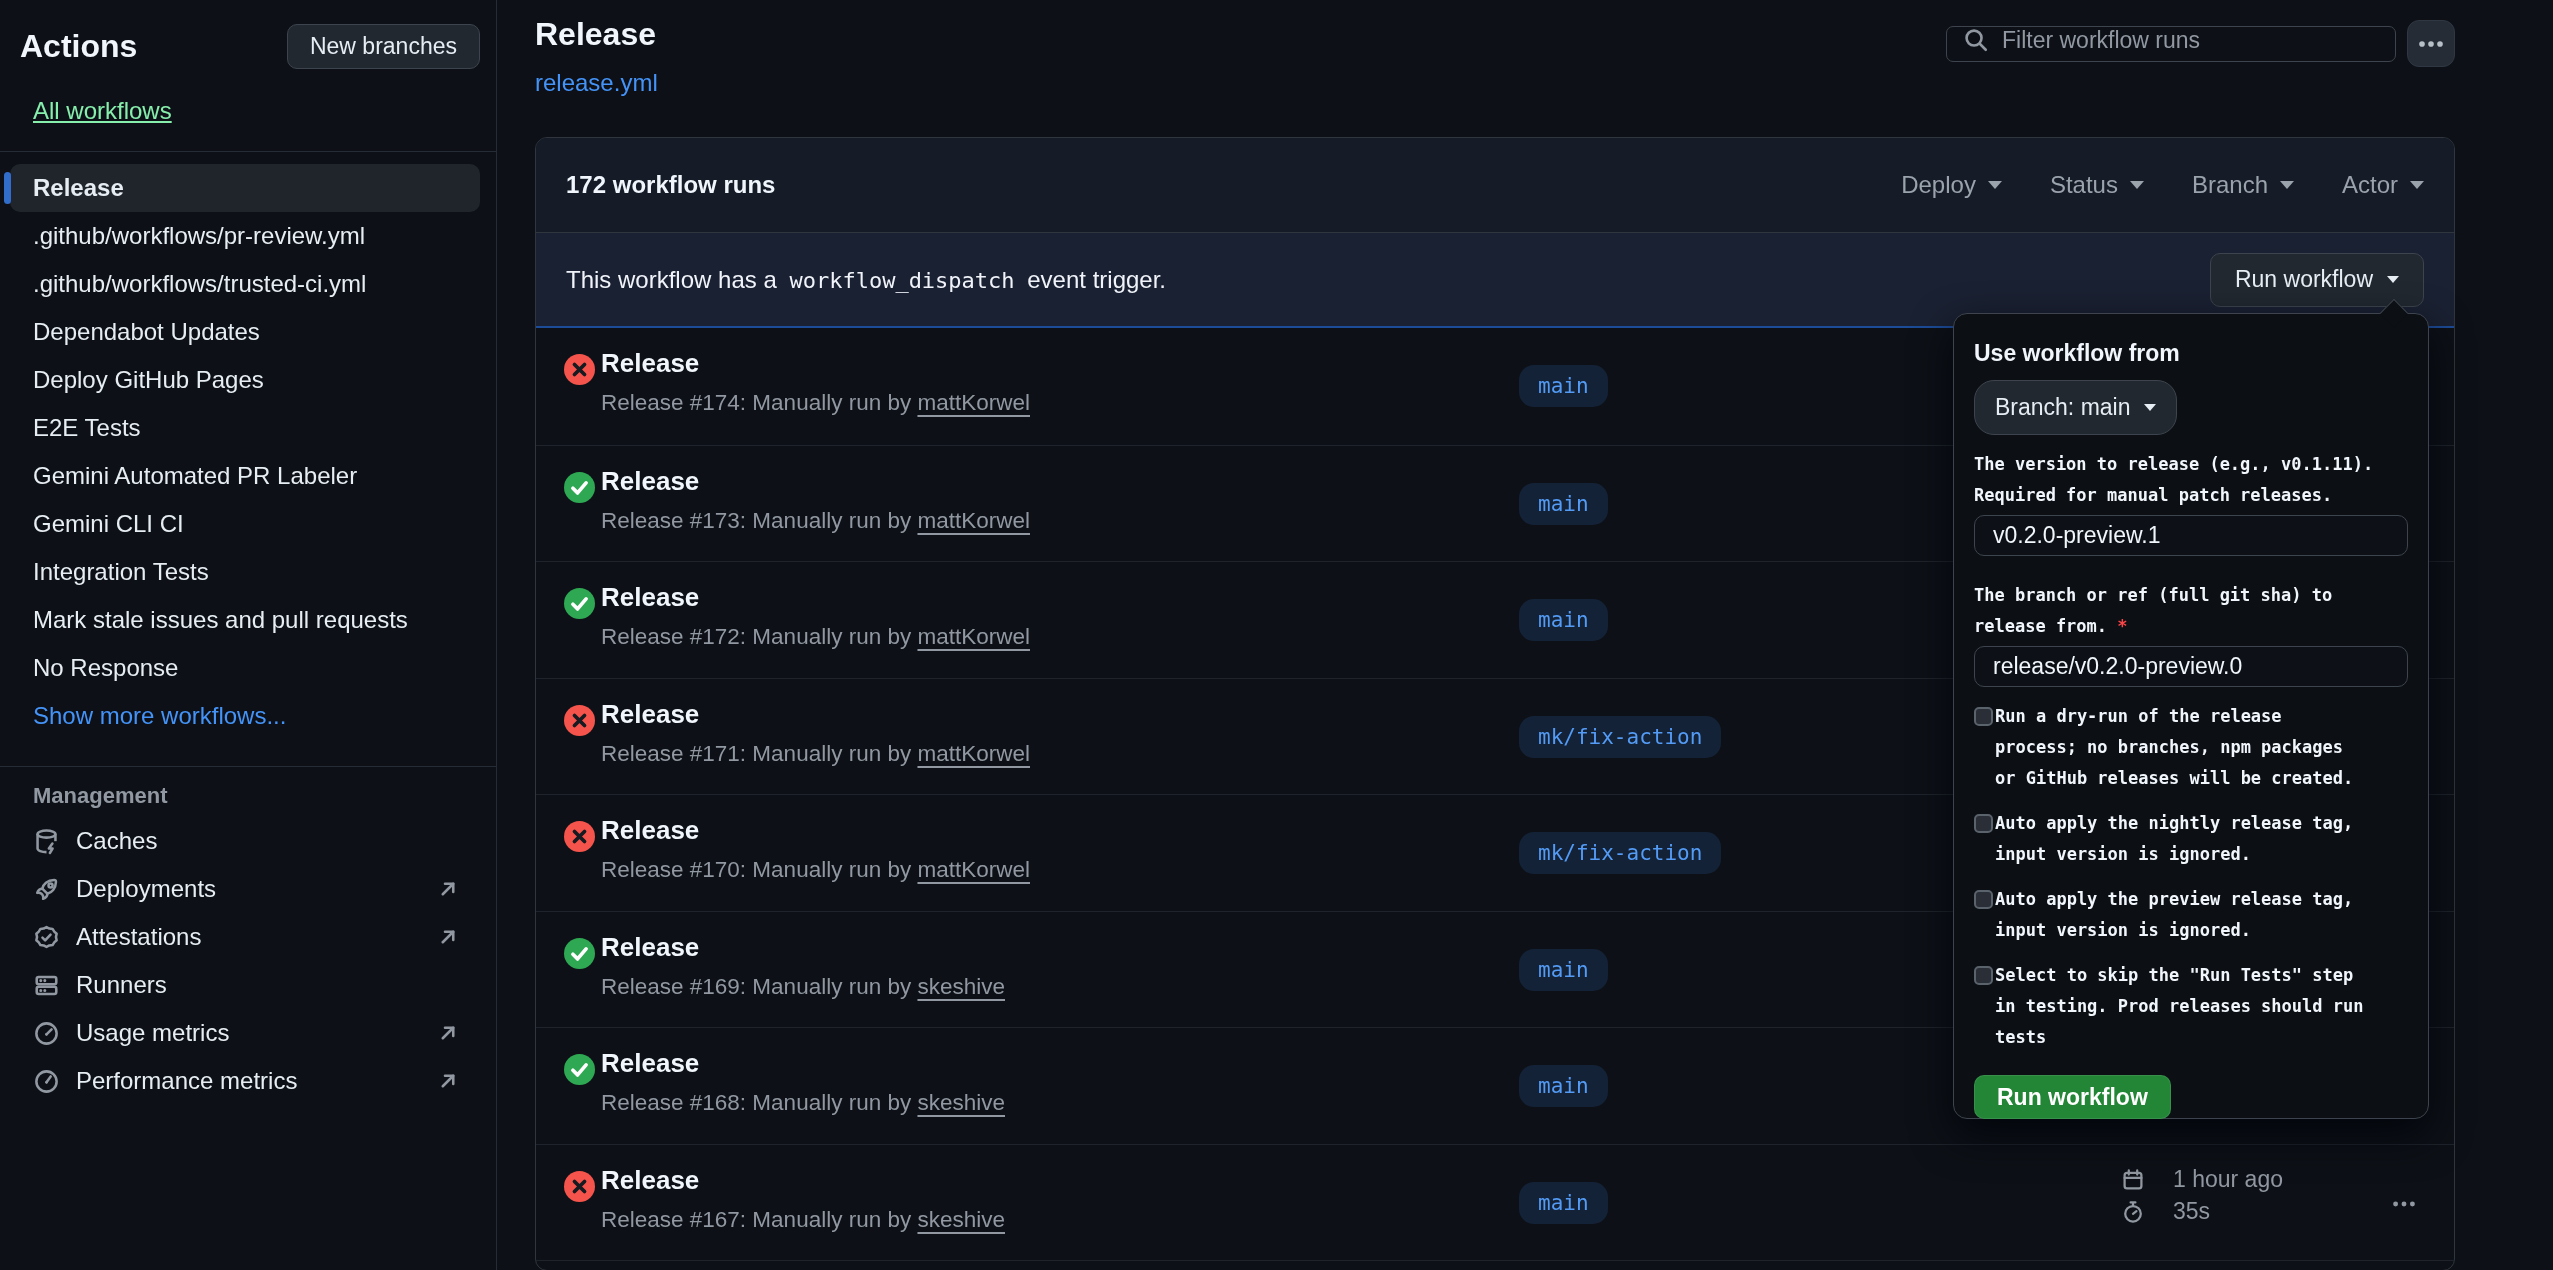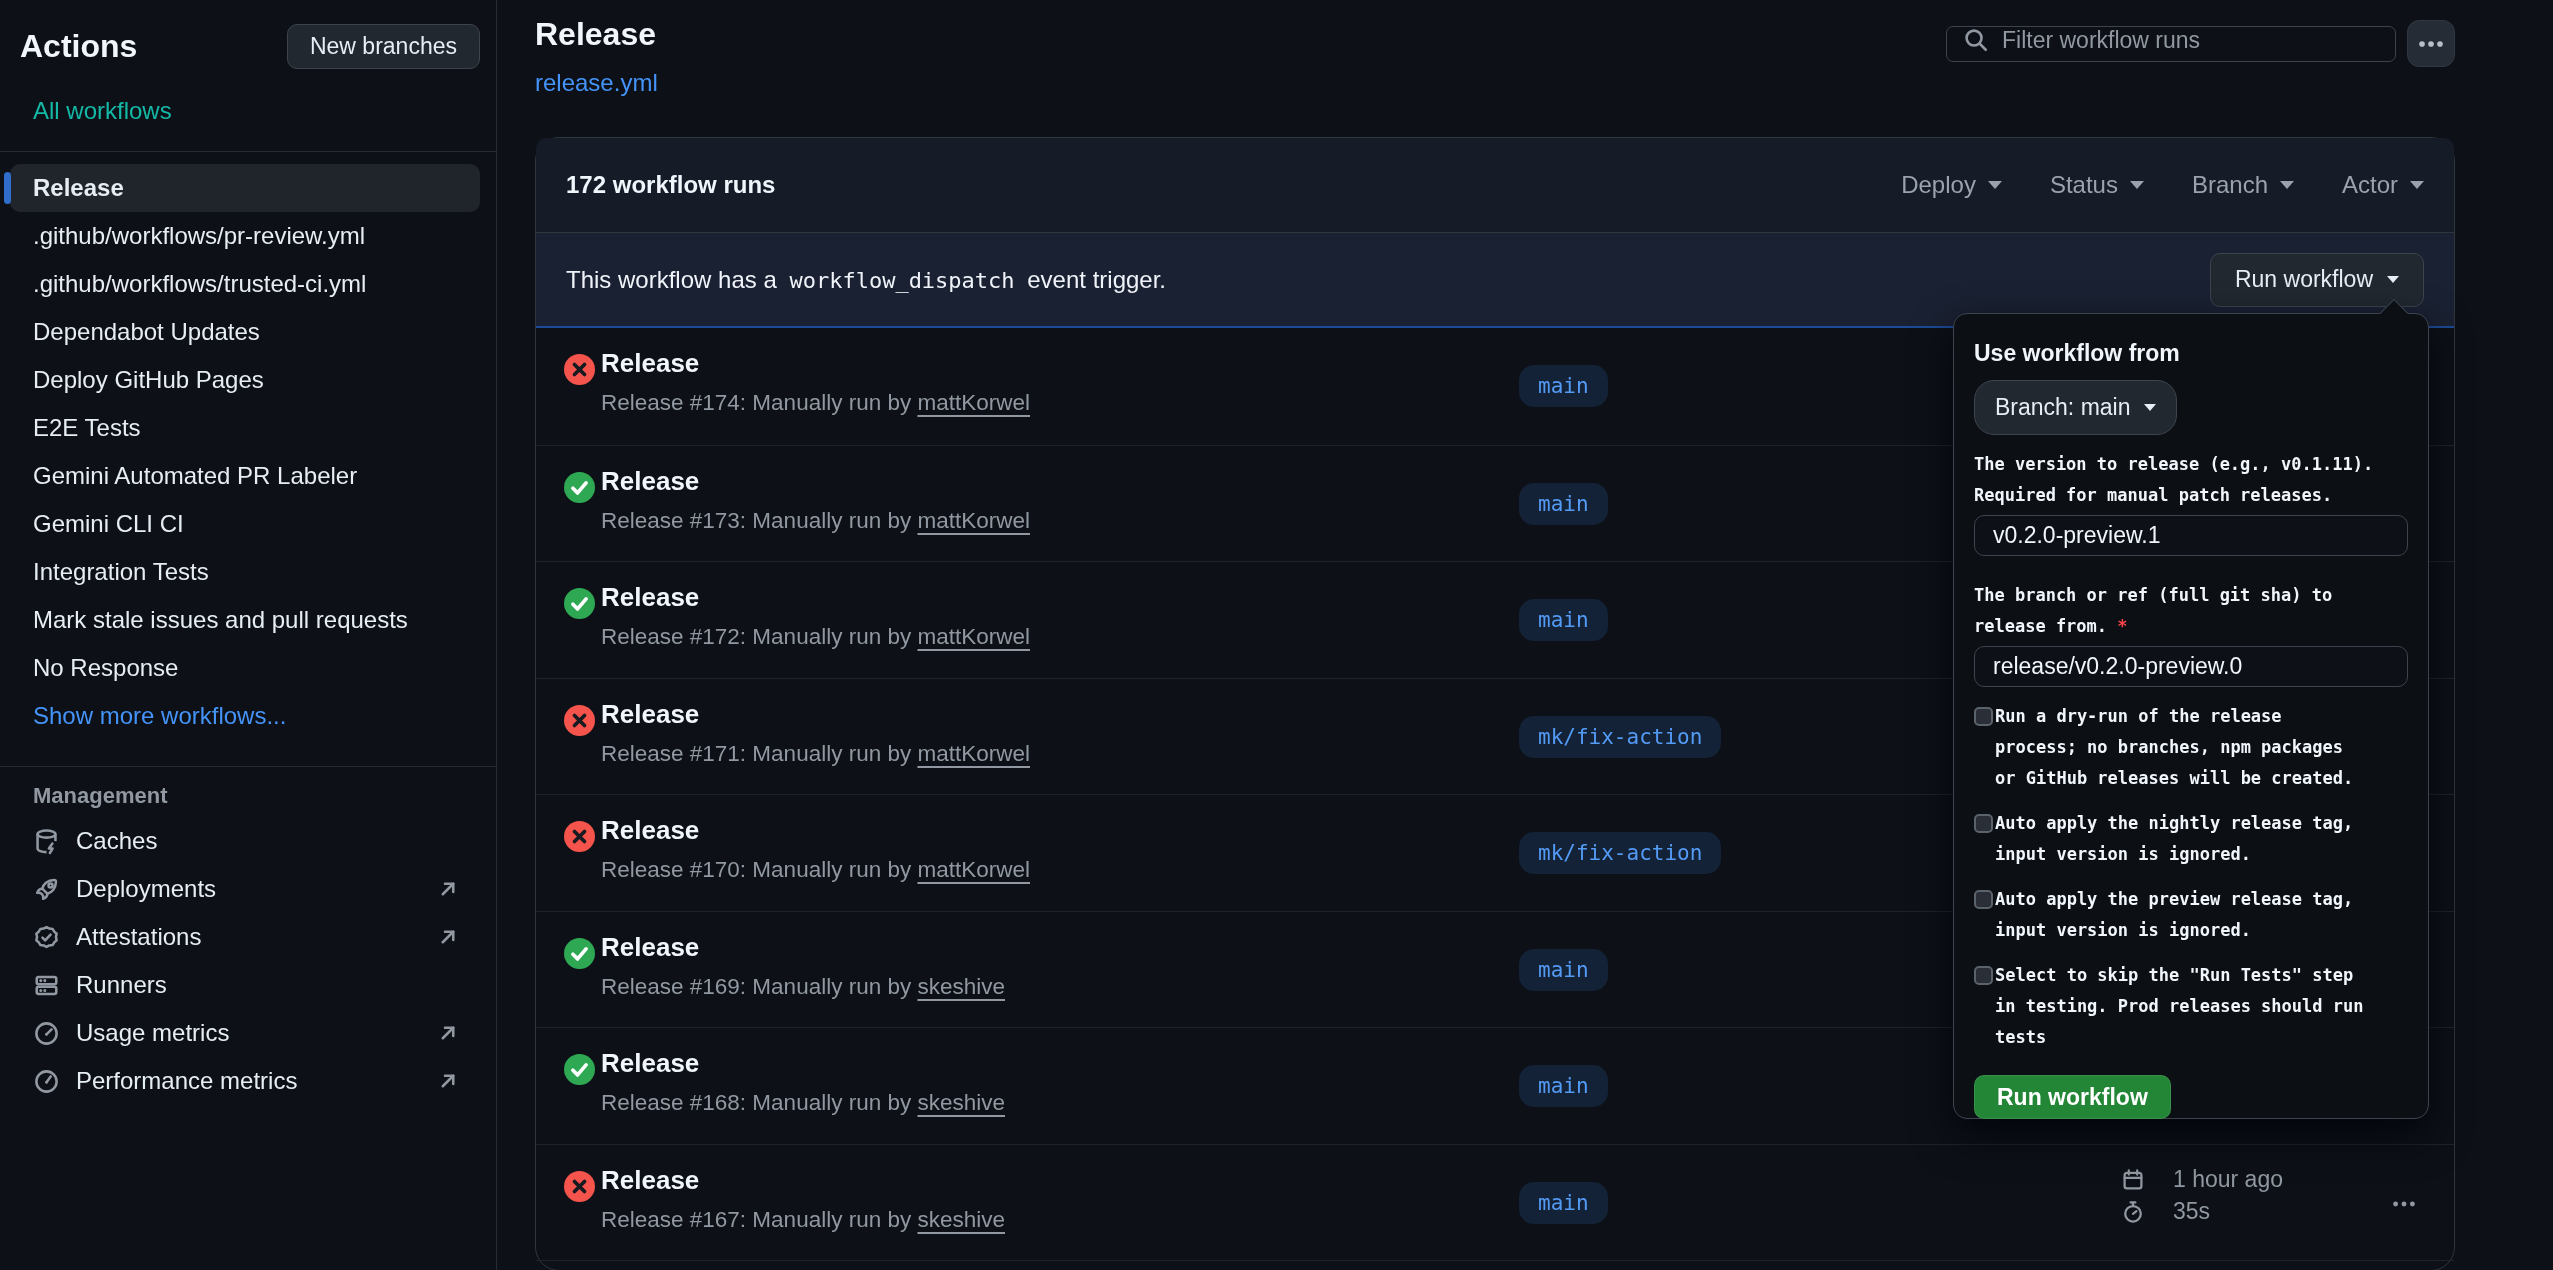--- a/index.html
+++ b/index.html
@@ -11,21 +11,21 @@
   .mono { font-family:"DejaVu Sans Mono","Liberation Mono",monospace; }
 
   
   .sidebar { position:absolute; left:0; top:0; width:497px; height:1270px; border-right:1px solid #262c36; }
   .sidebar-head { display:flex; align-items:center; justify-content:space-between; padding:24px 16px 0 20px; }
   .sidebar-title { font-size:32px; font-weight:700; color:#f0f6fc; }
   .btn-secondary {
     background:#212830; border:1px solid #3d444d; border-radius:10px; color:#e6edf3;
     font-size:23px; padding:8px 22px; cursor:pointer; font-family:inherit;
   }
-  .all-workflows { margin:28px 0 0 33px; font-size:24px; color:#14b8a6; cursor:pointer; display:inline-block; }
+  .all-workflows { margin:28px 0 0 33px; font-size:24px; color:#86efac; cursor:pointer; display:inline-block;text-decoration:underline; }
   .sidebar hr { border:none; border-top:1px solid #262c36; margin:26px 0 0 0; }
   .wf-list { padding:12px 16px 0 10px; }
   .wf-item { position:relative; height:48px; display:flex; align-items:center; padding-left:23px;
              font-size:24px; color:#e6edf3; border-radius:10px; cursor:pointer; white-space:nowrap; }
   .wf-item.selected { background:rgba(101,108,118,0.22); font-weight:700; }
   .wf-item.selected .accent-bar { position:absolute; left:-6px; top:8px; width:7px; height:32px; border-radius:4px; background:#316dca; }
   .wf-item.link { color:#4493f8; }
   .mgmt-title { margin:16px 0 0 33px; font-size:22px; font-weight:700; color:#9198a1; }
   .mgmt-item { height:48px; display:flex; align-items:center; gap:16px; padding:0 36px 0 33px;
                font-size:24px; color:#e6edf3; cursor:pointer; }
@@ -39,21 +39,21 @@
   .page-title { font-size:32px; font-weight:700; color:#f0f6fc; }
   .file-link { margin-top:16px; font-size:24px; color:#4493f8; cursor:pointer; display:inline-block; }
   .controls { display:flex; gap:11px; align-items:center; margin-top:4px; }
   .filter-box { width:450px; height:36px; border:1px solid #3d444d; border-radius:7px;
                 display:flex; align-items:flex-start; padding:0 16px; gap:13px; color:#9198a1; }
   .filter-box input { flex:1; background:transparent; border:none; outline:none; color:#e6edf3; font-size:23px; font-family:inherit; }
   .filter-box input::placeholder { color:#9198a1; }
   .kebab-btn { width:48px; height:47px; background:#262c36; border:1px solid #2f3742; border-radius:12px;
                display:flex; align-items:center; justify-content:center; color:#b7bfc7; cursor:pointer; }
 
-  .runs-container { margin:40px 98px 0 38px; width:1920px; border:1px solid #30363d; border-radius:24px; background:#0d1117; }
+  .runs-container { margin:40px 98px 0 38px; width:1920px; border:1px solid #30363d; border-radius:12px; background:#0d1117; }
   .list-header { height:95px; background:#151c28; border-bottom:1px solid #30363d; border-radius:11px 11px 0 0;
                  display:flex; align-items:center; justify-content:space-between; padding:0 30px; }
   .run-count { font-size:24px; font-weight:700; color:#f0f6fc; }
   .filters { display:flex; gap:48px; }
   .filter-dd { display:flex; align-items:center; gap:12px; font-size:24px; color:#9aa2ac; cursor:pointer; }
   .caret { width:0; height:0; border-left:7px solid transparent; border-right:7px solid transparent; border-top:8px solid currentColor; display:inline-block; }
 
   .banner { height:95px; background:#1a2132; border-bottom:2px solid rgba(31,111,235,0.55);
             display:flex; align-items:center; justify-content:space-between; padding:0 30px; }
   .banner-text { font-size:24px; color:#f0f3f9; }

